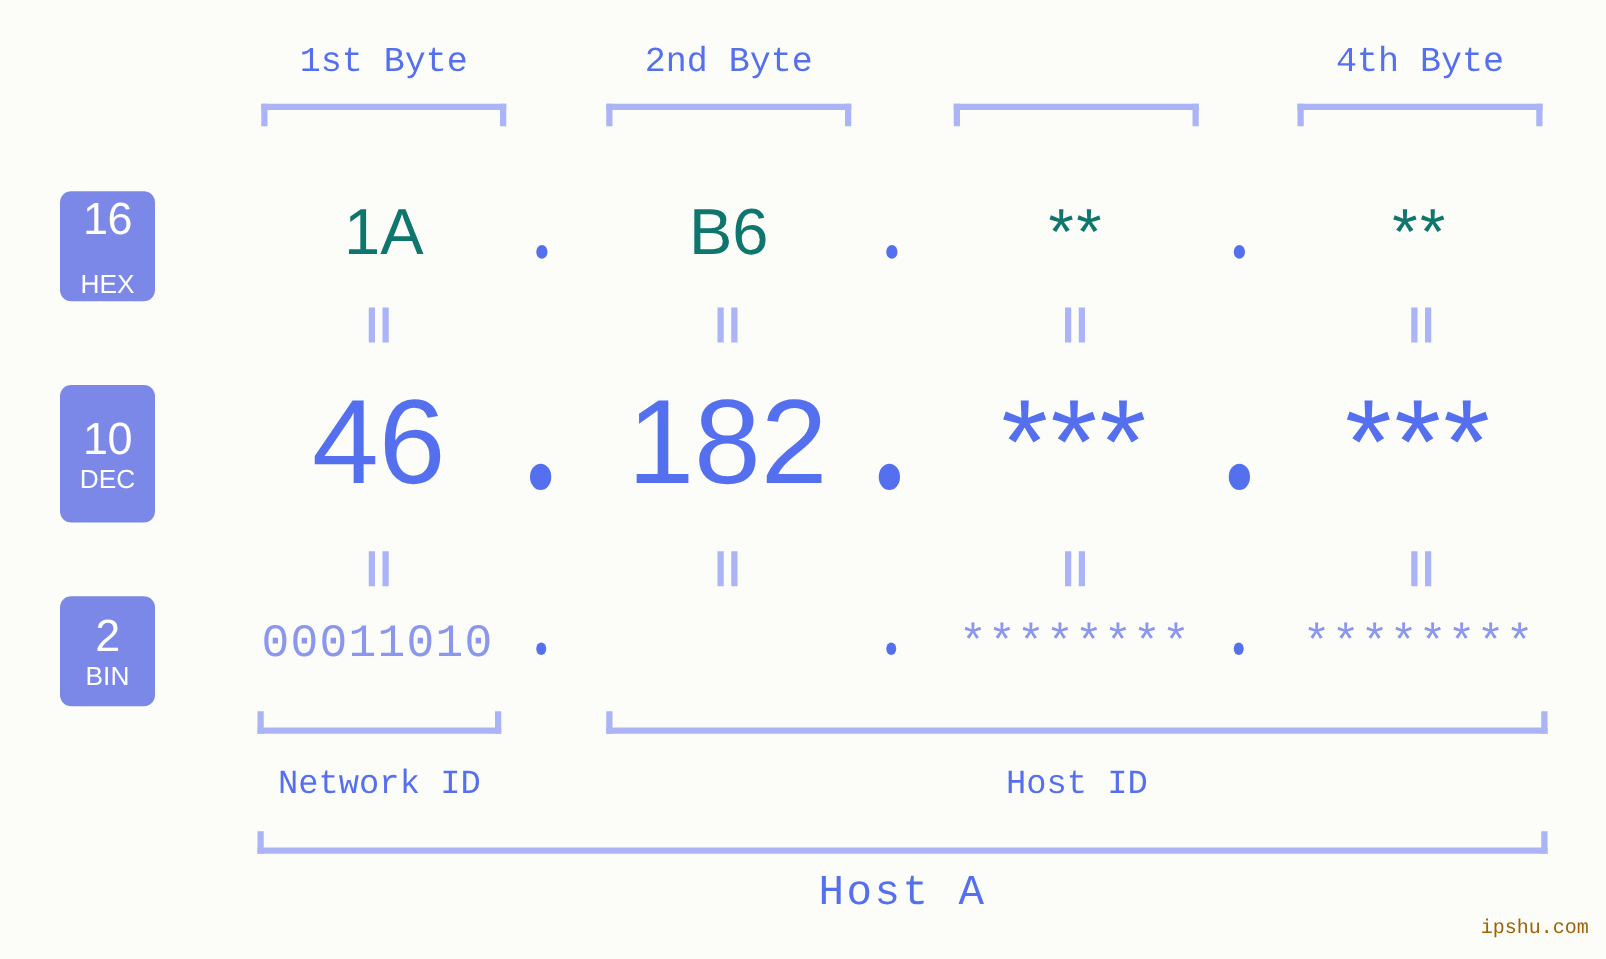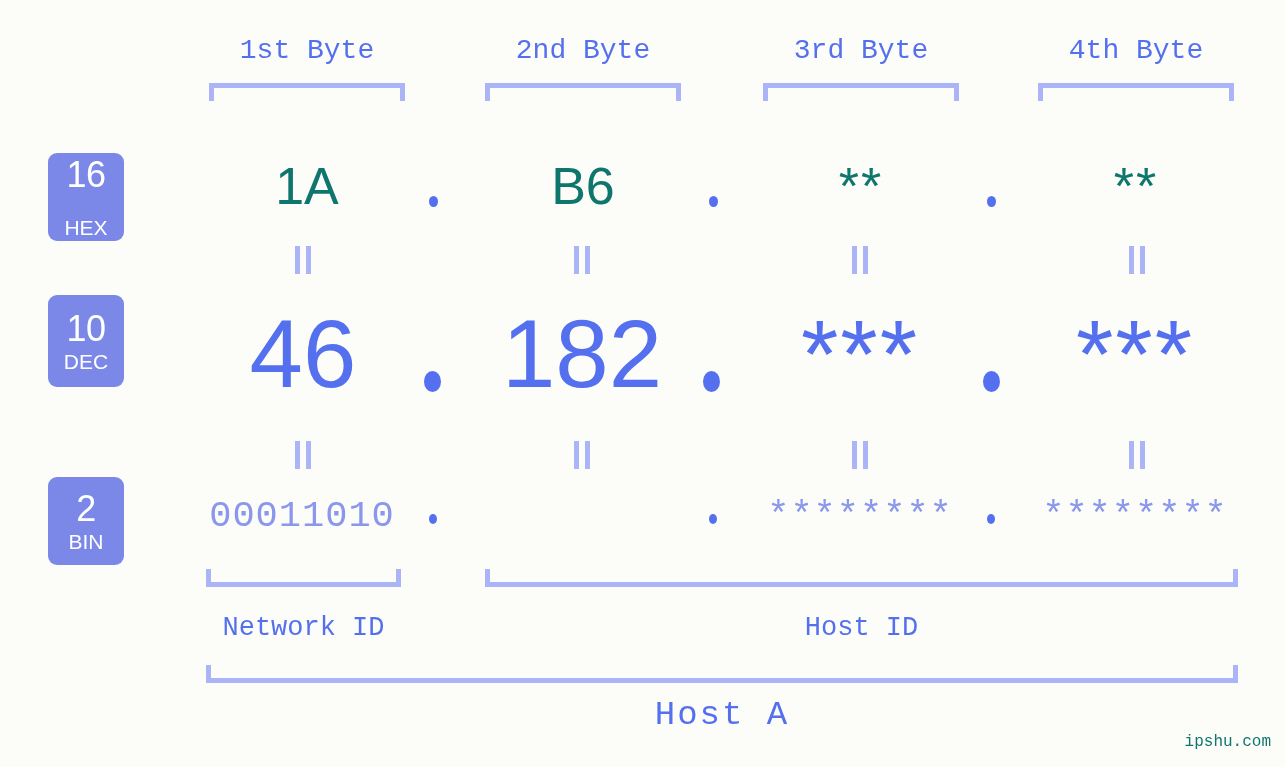--- a/index.html
+++ b/index.html
@@ -147,47 +147,46 @@
     font-family: "Liberation Mono", monospace;
     text-align: center;
     white-space: nowrap;
     letter-spacing: 2px;
   }
 
   .watermark {
     position: absolute;
     right: 14px;
     bottom: 16px;
-    color: #0f766e;
+    color: #a16207;
     font-size: 16px;
     font-family: "Liberation Mono", monospace;
     white-space: nowrap;
   }
 </style>
 </head>
 <body>
 
 <div class="canvas">
 
   <div class="byte-label" style="left:209px; top:35px; width:196px;">1st Byte</div>
   <div class="byte-label" style="left:485px; top:35px; width:196px;">2nd Byte</div>
-  <div class="byte-label" style="left:763px; top:35px; width:196px;">3rd Byte</div>
   <div class="byte-label" style="left:1038px; top:35px; width:196px;">4th Byte</div>
 
   <div class="top-bracket" style="left:209px; top:83px; width:196px;"></div>
   <div class="top-bracket" style="left:485px; top:83px; width:196px;"></div>
   <div class="top-bracket" style="left:763px; top:83px; width:196px;"></div>
   <div class="top-bracket" style="left:1038px; top:83px; width:196px;"></div>
 
   <div class="base-chip" style="left:48px; top:153px; height:88px;gap:20px;">
     <span class="num">16</span>
     <span class="name">HEX</span>
   </div>
 
-  <div class="base-chip" style="left:48px; top:295px; height:92px;">
+  <div class="base-chip" style="left:48px; top:308px; height:110px;">
     <span class="num">10</span>
     <span class="name">DEC</span>
   </div>
 
   <div class="base-chip" style="left:48px; top:477px; height:88px;">
     <span class="num">2</span>
     <span class="name">BIN</span>
   </div>
 
   <div class="cell hex-val" style="left:209px; top:160px; width:196px;">1A</div>

